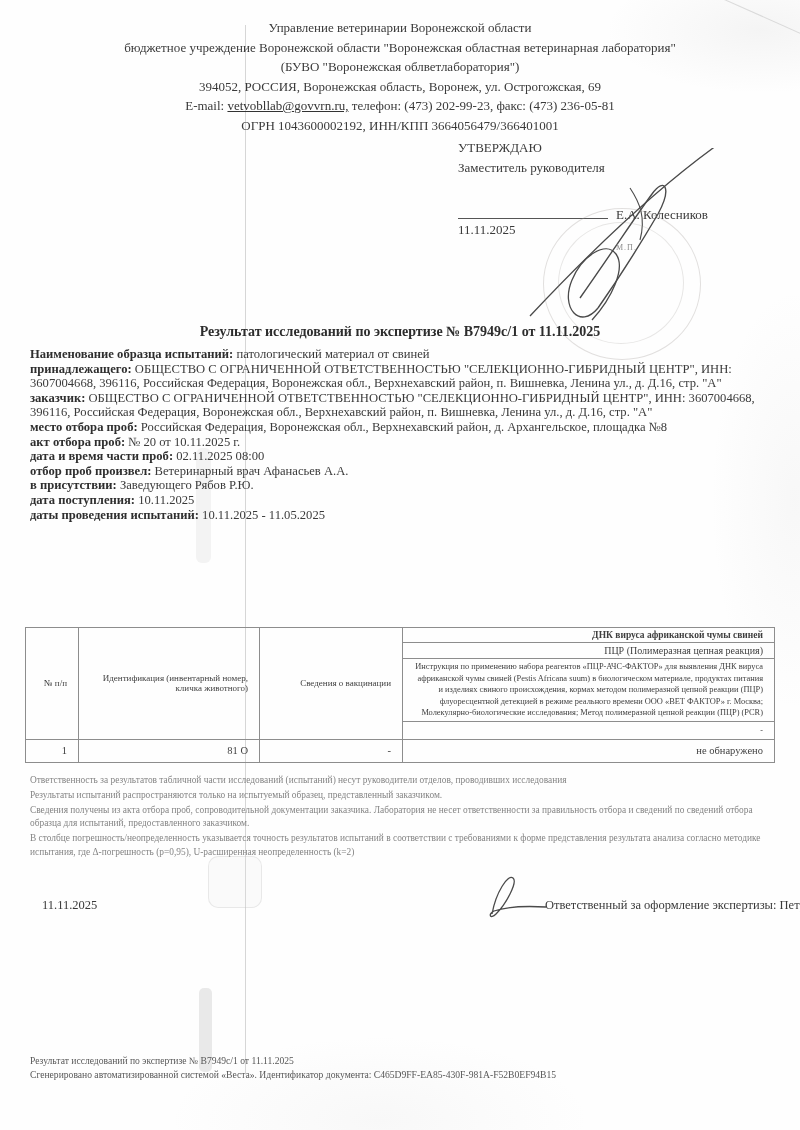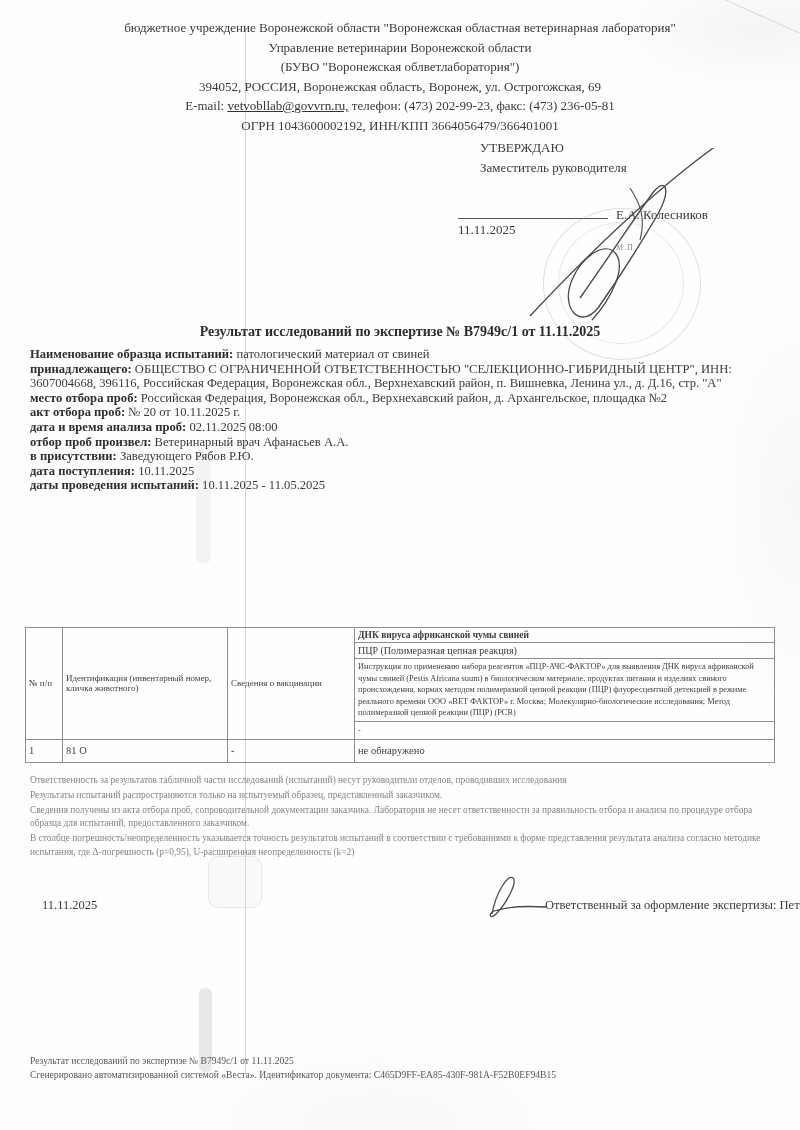--- a/index.html
+++ b/index.html
@@ -20,41 +20,41 @@
   
   .fold-line{position:absolute;left:245px;top:25px;width:1px;height:1048px;background:rgba(110,110,110,0.28);}
   .smudge-a{position:absolute;left:196px;top:448px;width:15px;height:115px;background:rgba(175,175,175,0.14);border-radius:6px;}
   .smudge-b{position:absolute;left:199px;top:988px;width:13px;height:84px;background:rgba(150,150,150,0.20);border-radius:5px;}
   .smudge-c{position:absolute;left:208px;top:856px;width:52px;height:50px;border:1px solid rgba(180,180,180,0.25);border-radius:10px;background:rgba(230,230,230,0.15);}
   .corner-tr{position:absolute;right:-18px;top:14px;width:120px;height:1px;background:rgba(150,150,150,0.30);transform:rotate(24deg);}
   
   .hdr{position:absolute;top:18px;left:30px;width:740px;text-align:center;font-size:13px;line-height:19.5px;color:#3a3a3a;}
   .hdr .email{text-decoration:underline;color:#333;}
   
-  .approve{position:absolute;left:480px;top:138px;width:310px;font-size:13px;line-height:20px;color:#3a3a3a;}
+  .approve{position:absolute;left:458px;top:138px;width:310px;font-size:13px;line-height:20px;color:#3a3a3a;}
   .sig-line-row{position:absolute;left:458px;top:206px;width:310px;font-size:13px;color:#3a3a3a;}
   .sig-rule{display:inline-block;width:150px;border-bottom:1px solid #555;height:12px;}
   .sig-name{display:inline-block;margin-left:8px;}
   .approve-date{position:absolute;left:458px;top:222px;font-size:13px;color:#3a3a3a;}
   .approve-sig{position:absolute;left:520px;top:148px;pointer-events:none;}
   .mp{position:absolute;left:616px;top:243px;font-size:8px;letter-spacing:1px;color:#8a8a8a;}
   .stamp{position:absolute;left:543px;top:208px;width:156px;height:150px;border-radius:50%;
          border:1.5px solid rgba(150,145,140,0.28);}
   .stamp-inner{position:absolute;left:14px;top:13px;width:124px;height:120px;border-radius:50%;
          border:1px solid rgba(150,145,140,0.22);}
   
   .title{position:absolute;top:324px;left:0;width:100%;text-align:center;font-weight:bold;font-size:14px;color:#2d2d2d;}
   
   .details{position:absolute;top:347px;left:30px;width:744px;font-size:12.6px;line-height:14.6px;color:#3a3a3a;}
   .details p{margin:0;}
   .lbl{font-weight:bold;color:#2e2e2e;}
   
   table.res{position:absolute;top:627px;left:25px;width:750px;border-collapse:collapse;table-layout:fixed;
             font-size:9px;color:#3f3f3f;}
-  table.res td{border:1px solid #8d8d8d;text-align:left;vertical-align:middle;padding:2px 3px;margin-top:44px;}
+  table.res td{border:1px solid #8d8d8d;text-align:right;vertical-align:middle;padding:2px 11px;margin-top:44px;}
   td.c1{width:30px;}
   td.c2{width:158px;}
   td.c3{width:120px;}
   td.group{font-weight:bold;font-size:9.5px;}
   td.sub{font-size:10px;}
   td.method{font-size:8.4px;line-height:11.5px;padding:4px 8px;}
   td.dash{font-size:8px;height:13px;}
   tr.data td{font-size:10.5px;height:18px;}
   
   .notes{position:absolute;top:774px;left:30px;width:746px;font-size:9.4px;line-height:13.8px;color:#848484;}
@@ -73,22 +73,22 @@
 
 <div class="page">
 
   <div class="fold-line"></div>
   <div class="smudge-a"></div>
   <div class="smudge-b"></div>
   <div class="smudge-c"></div>
   <div class="corner-tr"></div>
 
   <div class="hdr">
+    <div>Управление ветеринарии Воронежской области</div>
     <div>бюджетное учреждение Воронежской области "Воронежская областная ветеринарная лаборатория"</div>
-    <div>Управление ветеринарии Воронежской области</div>
     <div>(БУВО "Воронежская облветлаборатория")</div>
     <div>394052, РОССИЯ, Воронежская область, Воронеж, ул. Острогожская, 69</div>
     <div>
       <span>E-mail:</span>
       <span class="email">vetvobllab@govvrn.ru,</span>
       <span>телефон: (473) 202-99-23, факс: (473) 236-05-81</span>
     </div>
     <div>ОГРН 1043600002192, ИНН/КПП 3664056479/366401001</div>
   </div>
 
@@ -109,23 +109,24 @@
   <div class="stamp">
     <div class="stamp-inner"></div>
   </div>
   <div class="mp">М.П.</div>
 
   <div class="title">Результат исследований по экспертизе № В7949с/1 от 11.11.2025</div>
 
   <div class="details">
     <p><span class="lbl">Наименование образца испытаний:</span> <span>патологический материал от свиней</span></p>
     <p><span class="lbl">принадлежащего:</span> <span>ОБЩЕСТВО С ОГРАНИЧЕННОЙ ОТВЕТСТВЕННОСТЬЮ "СЕЛЕКЦИОННО-ГИБРИДНЫЙ ЦЕНТР", ИНН: 3607004668, 396116, Российская Федерация, Воронежская обл., Верхнехавский район, п. Вишневка, Ленина ул., д. Д.16, стр. "А"</span></p>
-    <p><span class="lbl">место отбора проб:</span> <span>Российская Федерация, Воронежская обл., Верхнехавский район, д. Архангельское, площадка №2</span></p>
+    <p><span class="lbl">заказчик:</span> <span>ОБЩЕСТВО С ОГРАНИЧЕННОЙ ОТВЕТСТВЕННОСТЬЮ "СЕЛЕКЦИОННО-ГИБРИДНЫЙ ЦЕНТР", ИНН: 3607004668, 396116, Российская Федерация, Воронежская обл., Верхнехавский район, п. Вишневка, Ленина ул., д. Д.16, стр. "А"</span></p>
+    <p><span class="lbl">место отбора проб:</span> <span>Российская Федерация, Воронежская обл., Верхнехавский район, д. Архангельское, площадка №8</span></p>
     <p><span class="lbl">акт отбора проб:</span> <span>№ 20 от 10.11.2025 г.</span></p>
-    <p><span class="lbl">дата и время анализа проб:</span> <span>02.11.2025 08:00</span></p>
+    <p><span class="lbl">дата и время части проб:</span> <span>02.11.2025 08:00</span></p>
     <p><span class="lbl">отбор проб произвел:</span> <span>Ветеринарный врач Афанасьев А.А.</span></p>
     <p><span class="lbl">в присутствии:</span> <span>Заведующего Рябов Р.Ю.</span></p>
     <p><span class="lbl">дата поступления:</span> <span>10.11.2025</span></p>
     <p><span class="lbl">даты проведения испытаний:</span> <span>10.11.2025 - 11.05.2025</span></p>
   </div>
 
   <table class="res">
     <tbody>
         <tr>
       <td class="c1" rowspan="4">№ п/п</td>
@@ -147,21 +148,21 @@
       <td>81 О</td>
       <td>-</td>
       <td>не обнаружено</td>
     </tr>
   </tbody>
     </table>
 
   <div class="notes">
     <p>Ответственность за результатов табличной части исследований (испытаний) несут руководители отделов, проводивших исследования</p>
     <p>Результаты испытаний распространяются только на испытуемый образец, представленный заказчиком.</p>
-    <p>Сведения получены из акта отбора проб, сопроводительной документации заказчика. Лаборатория не несет ответственности за правильность отбора и анализа по процедуре отбора образца для испытаний, предоставленного заказчиком.</p>
+    <p>Сведения получены из акта отбора проб, сопроводительной документации заказчика. Лаборатория не несет ответственности за правильность отбора и сведений по сведений отбора образца для испытаний, предоставленного заказчиком.</p>
     <p>В столбце погрешность/неопределенность указывается точность результатов испытаний в соответствии с требованиями к форме представления результата анализа согласно методике испытания, где Δ-погрешность (p=0,95), U-расширенная неопределенность (k=2)</p>
   </div>
 
   <div class="signoff">
     <span class="date">11.11.2025</span>
     <svg class="resp-sig" width="70" height="50" viewBox="0 0 70 50">
       <path d="M12 44 C 16 22, 28 4, 33 8 C 38 12, 26 34, 16 44 C 10 50, 8 44, 14 41 C 28 36, 48 36, 66 37" stroke="#4a4a4a" stroke-width="1.3" fill="none"></path>
     </svg>
     <span class="resp">Ответственный за оформление экспертизы: Петрова Е.А.</span>
   </div>

